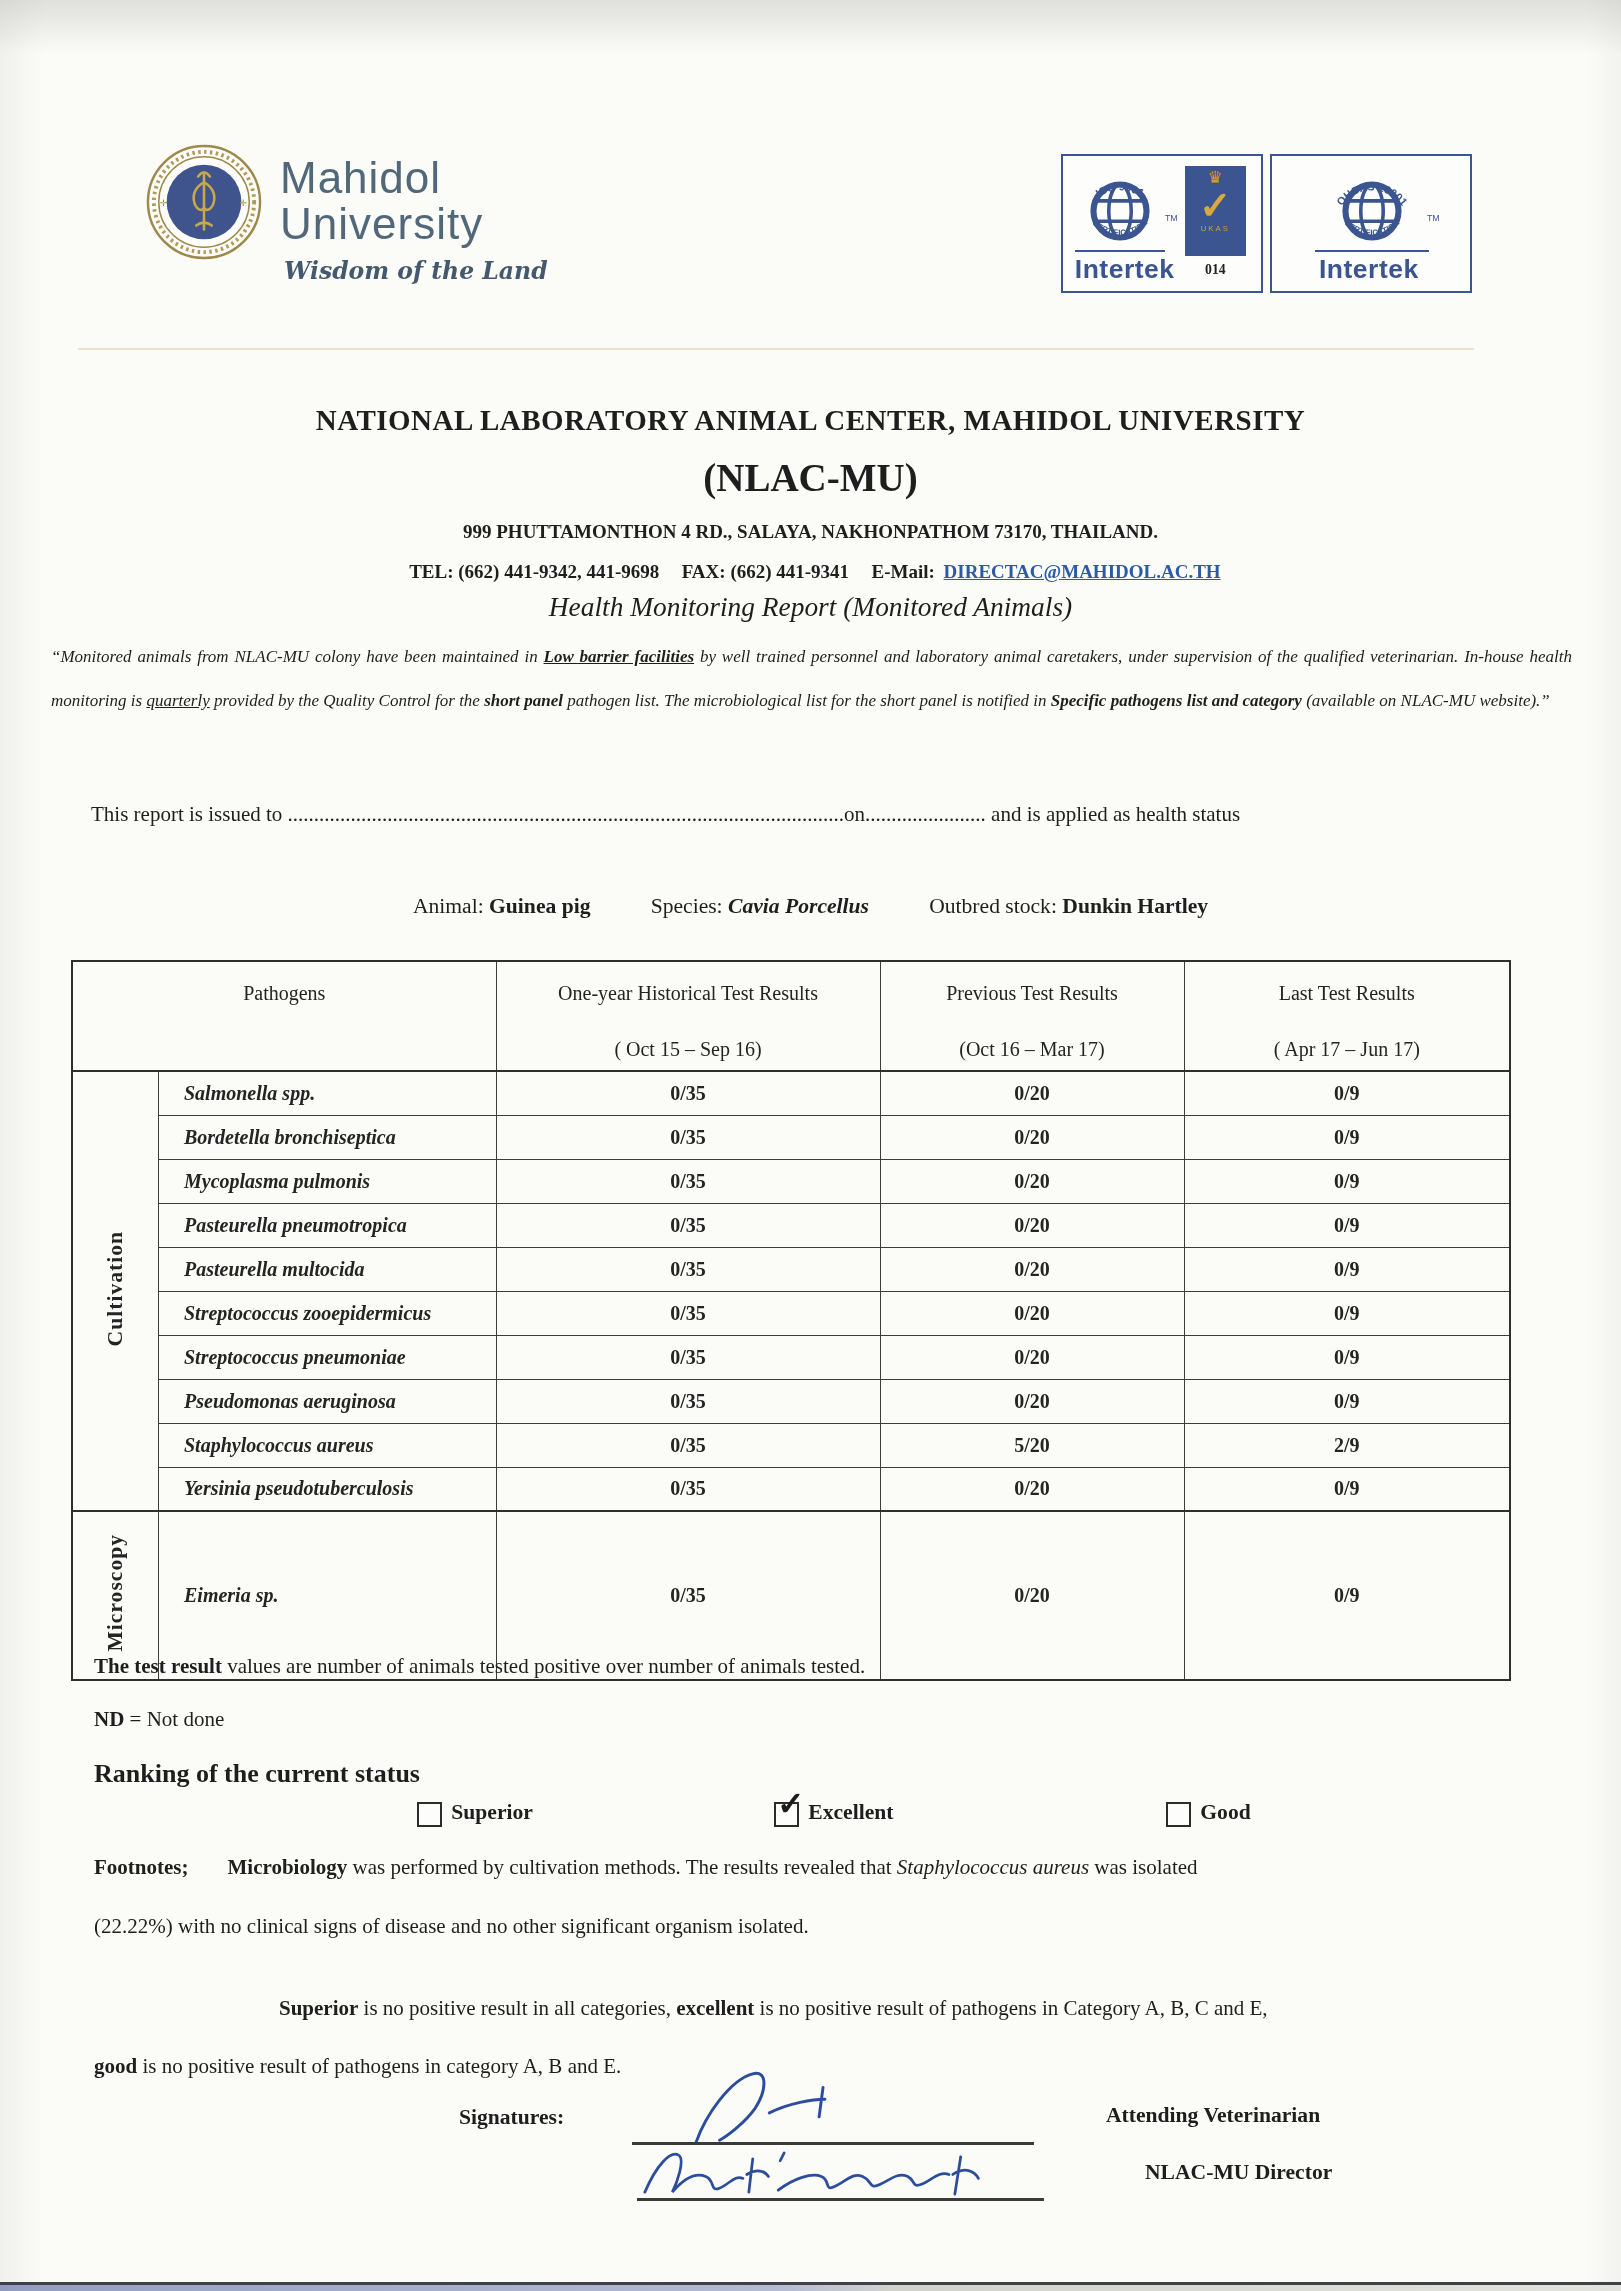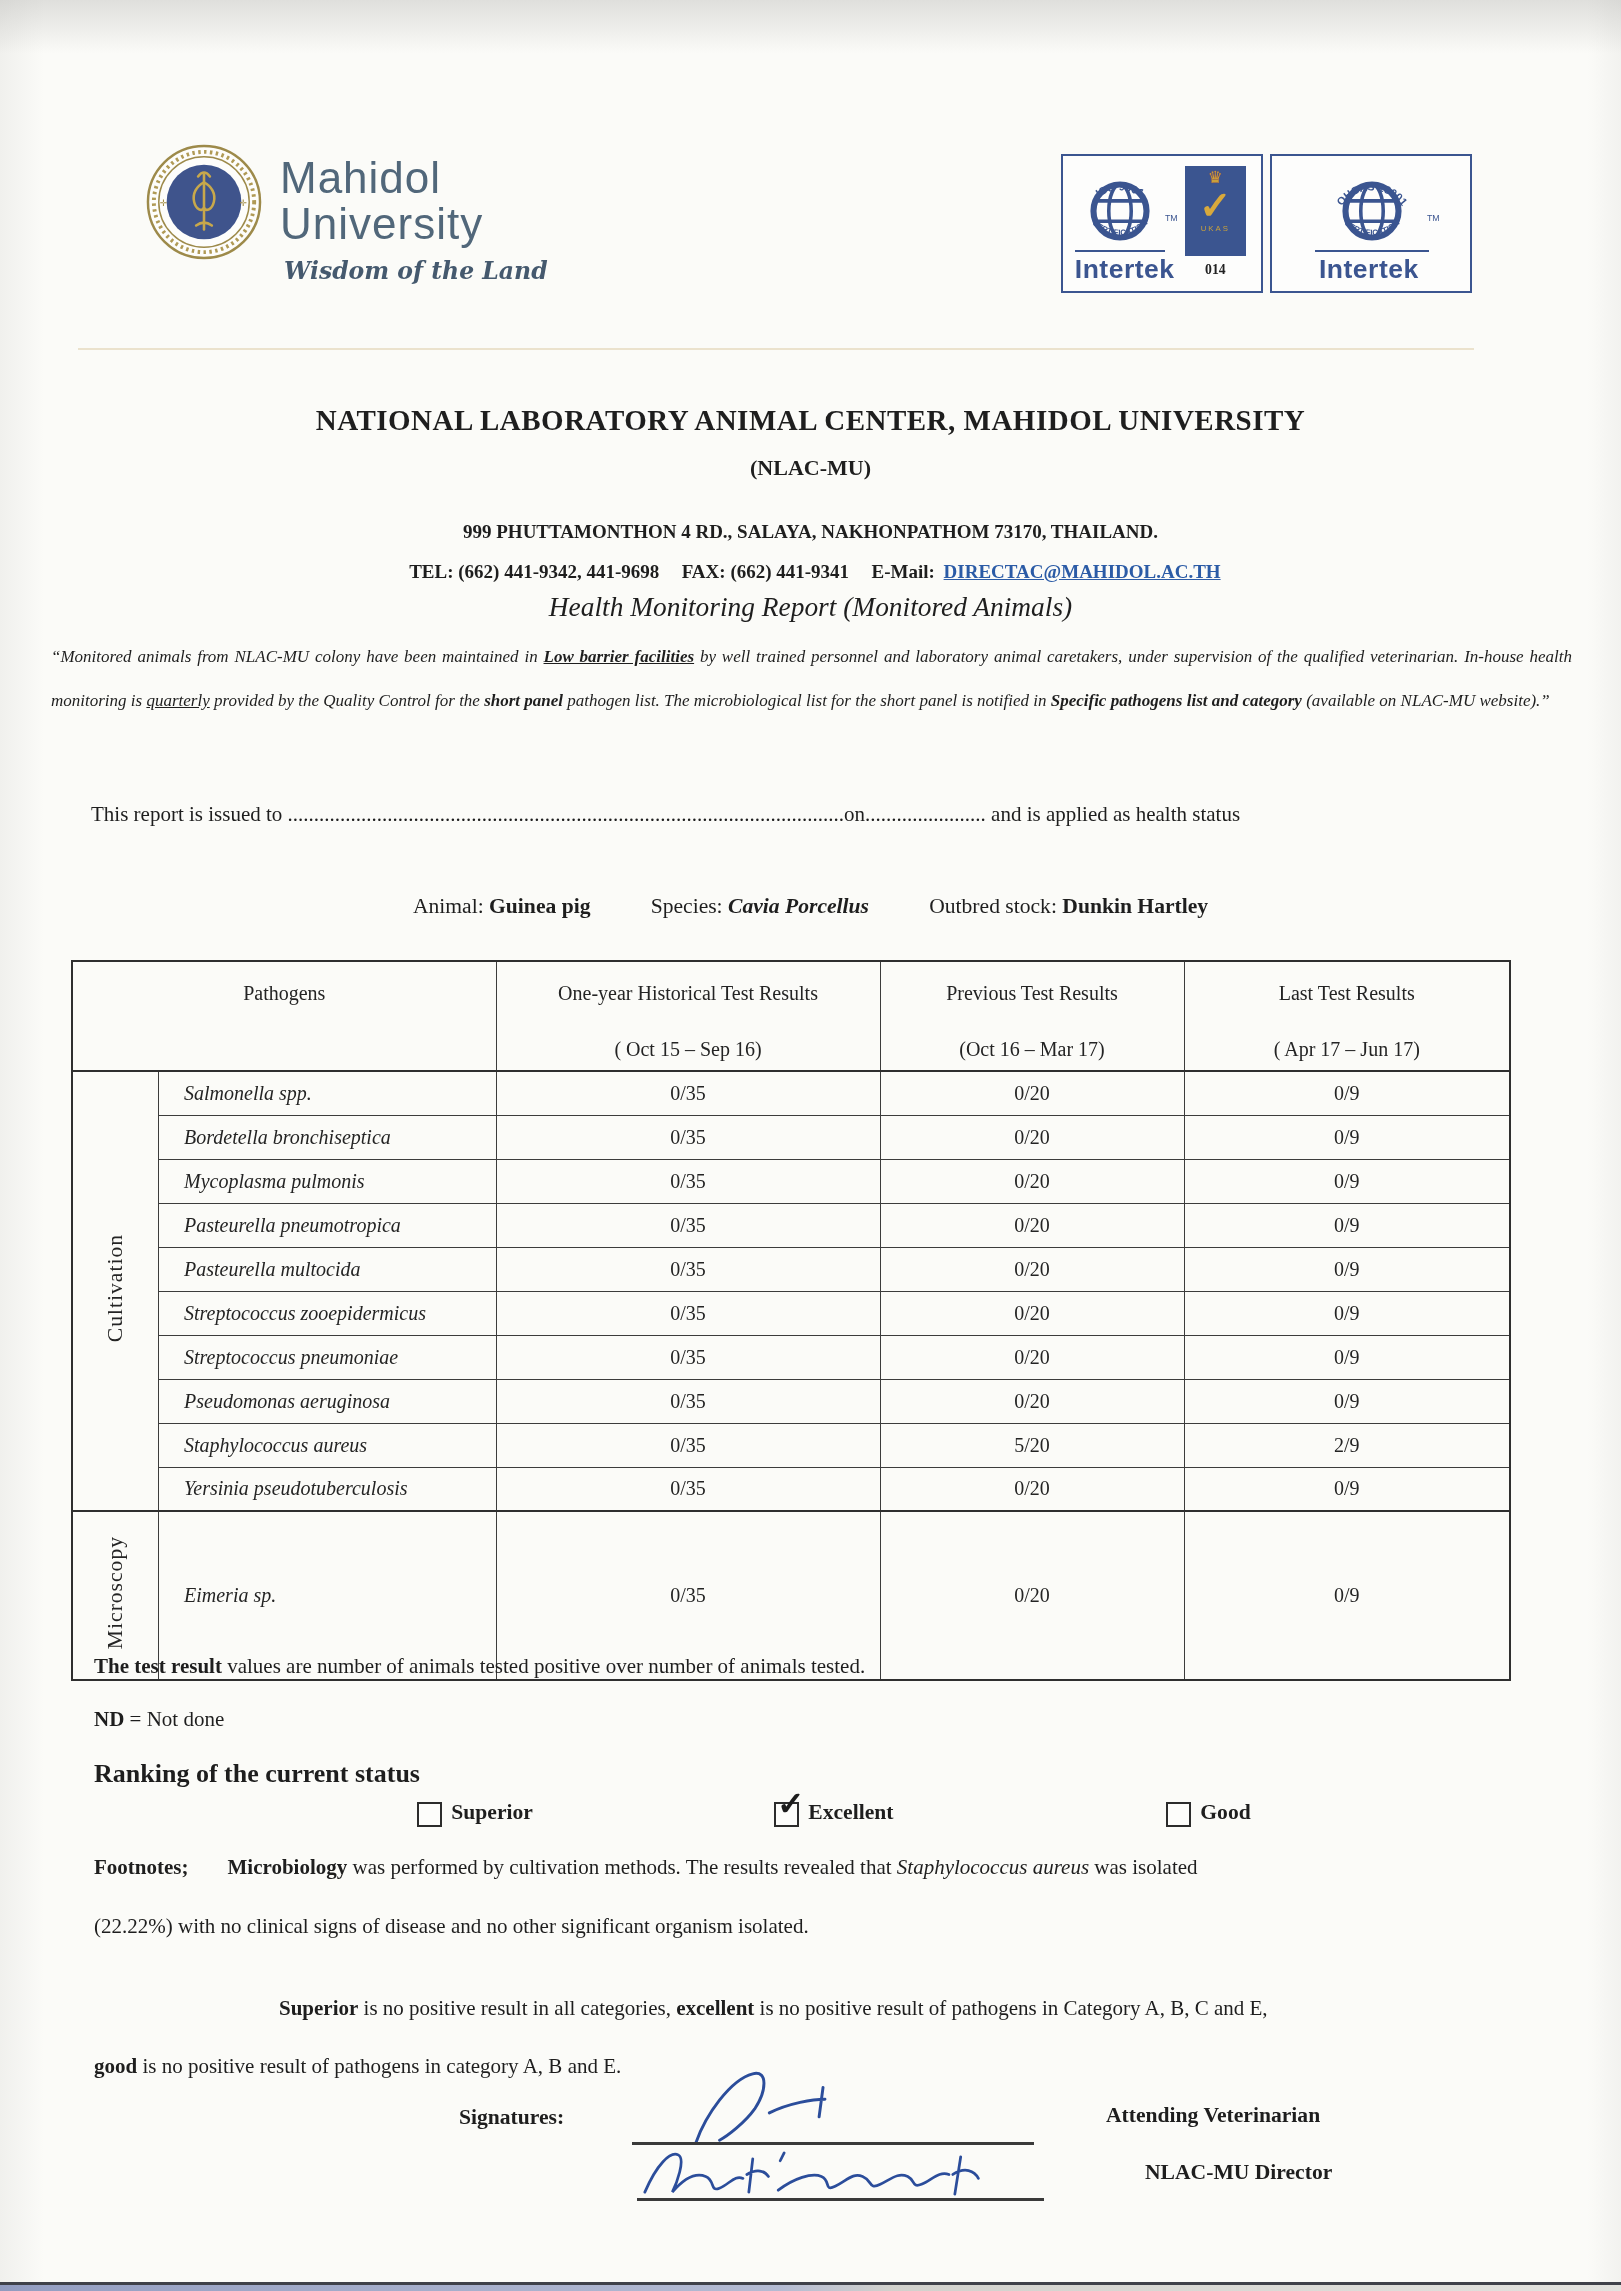--- a/index.html
+++ b/index.html
@@ -42,21 +42,21 @@
   .ukas-code { position:absolute; left:7.8px; top:106px; width:61px; text-align:center;
     font-size:13.7px; font-weight:bold; color:#222; }
   .b2 .globe-svg { left:49px; }
   .b2 .brandline { left:43px; width:114px; }
   .b2 .brand { left:47px; }
 
   .divider-faint { left:78px; top:348px; width:1396px; height:2px; background:#e7dcc2; opacity:.8; }
 
   
   .doc-title { left:0; right:0; top:404px; text-align:center; font-size:29px; font-weight:bold; letter-spacing:0.5px; }
-  .doc-sub   { left:0; right:0; top:455px; text-align:center; font-size:22px; font-weight:bold; }
+  .doc-sub   { left:0; right:0; top:455px; text-align:center; font-size:39px; font-weight:bold; }
   .doc-addr  { left:0; right:0; top:521px; text-align:center; font-size:19px; font-weight:bold; }
   .doc-tel   { left:0; right:0; top:561px; text-align:center; font-size:19px; font-weight:bold; }
   .doc-tel span { margin:0 8.8px; }
   .email-link { color:#2b5ba6; text-decoration:underline; }
   .report-title { left:0; right:0; top:592px; text-align:center; font-size:27.4px; font-style:italic; }
 
   
   .quote { left:51px; top:635px; width:1521px; font-style:italic; font-size:17px;
     line-height:44px; text-align:justify; font-weight:500; }
   .quote b { font-weight:bold; }
@@ -66,21 +66,21 @@
   .issued { left:91px; top:802px; width:1460px; font-size:21px; white-space:nowrap; }
   .issued-2 { left:0; right:0; top:855px; text-align:center; font-size:21px; }
   .animal-line { left:0; right:0; top:894px; text-align:center; font-size:21.6px; }
   .animal-line .pair { margin:0 27.4px; }
   .animal-line b { font-weight:bold; }
   .animal-line .sp-i { font-style:italic; font-weight:bold; }
 
   
   .rtable { left:71px; top:960px; border-collapse:collapse; table-layout:fixed; width:1439px;
     font-size:20px; color:#242424;border-radius:25px; }
-  .rtable td, .rtable th { border:1.6px solid #3c3c3c; }
+  .rtable td, .rtable th { border:1.6px solid #3c3c3c;font-weight:bold; }
   .rtable { border:2.9px solid #2f2f2f; }
   .rtable th { font-weight:normal; vertical-align:top; padding-top:19.6px; height:110px;
     border-bottom:2.5px solid #2f2f2f; }
   .rtable th .sub { margin-top:33px; }
   .rtable td.val { text-align:center; height:44px; }
   .rtable td.pname { padding-left:25.5px; font-style:italic; }
   .rtable td.cat { text-align:center; vertical-align:middle; }
   .vert { writing-mode:vertical-rl; transform:rotate(180deg); font-size:21.6px; letter-spacing:1px; }
   .rtable tr.msec td { border-top:2.7px solid #2f2f2f; height:169px; }
 

